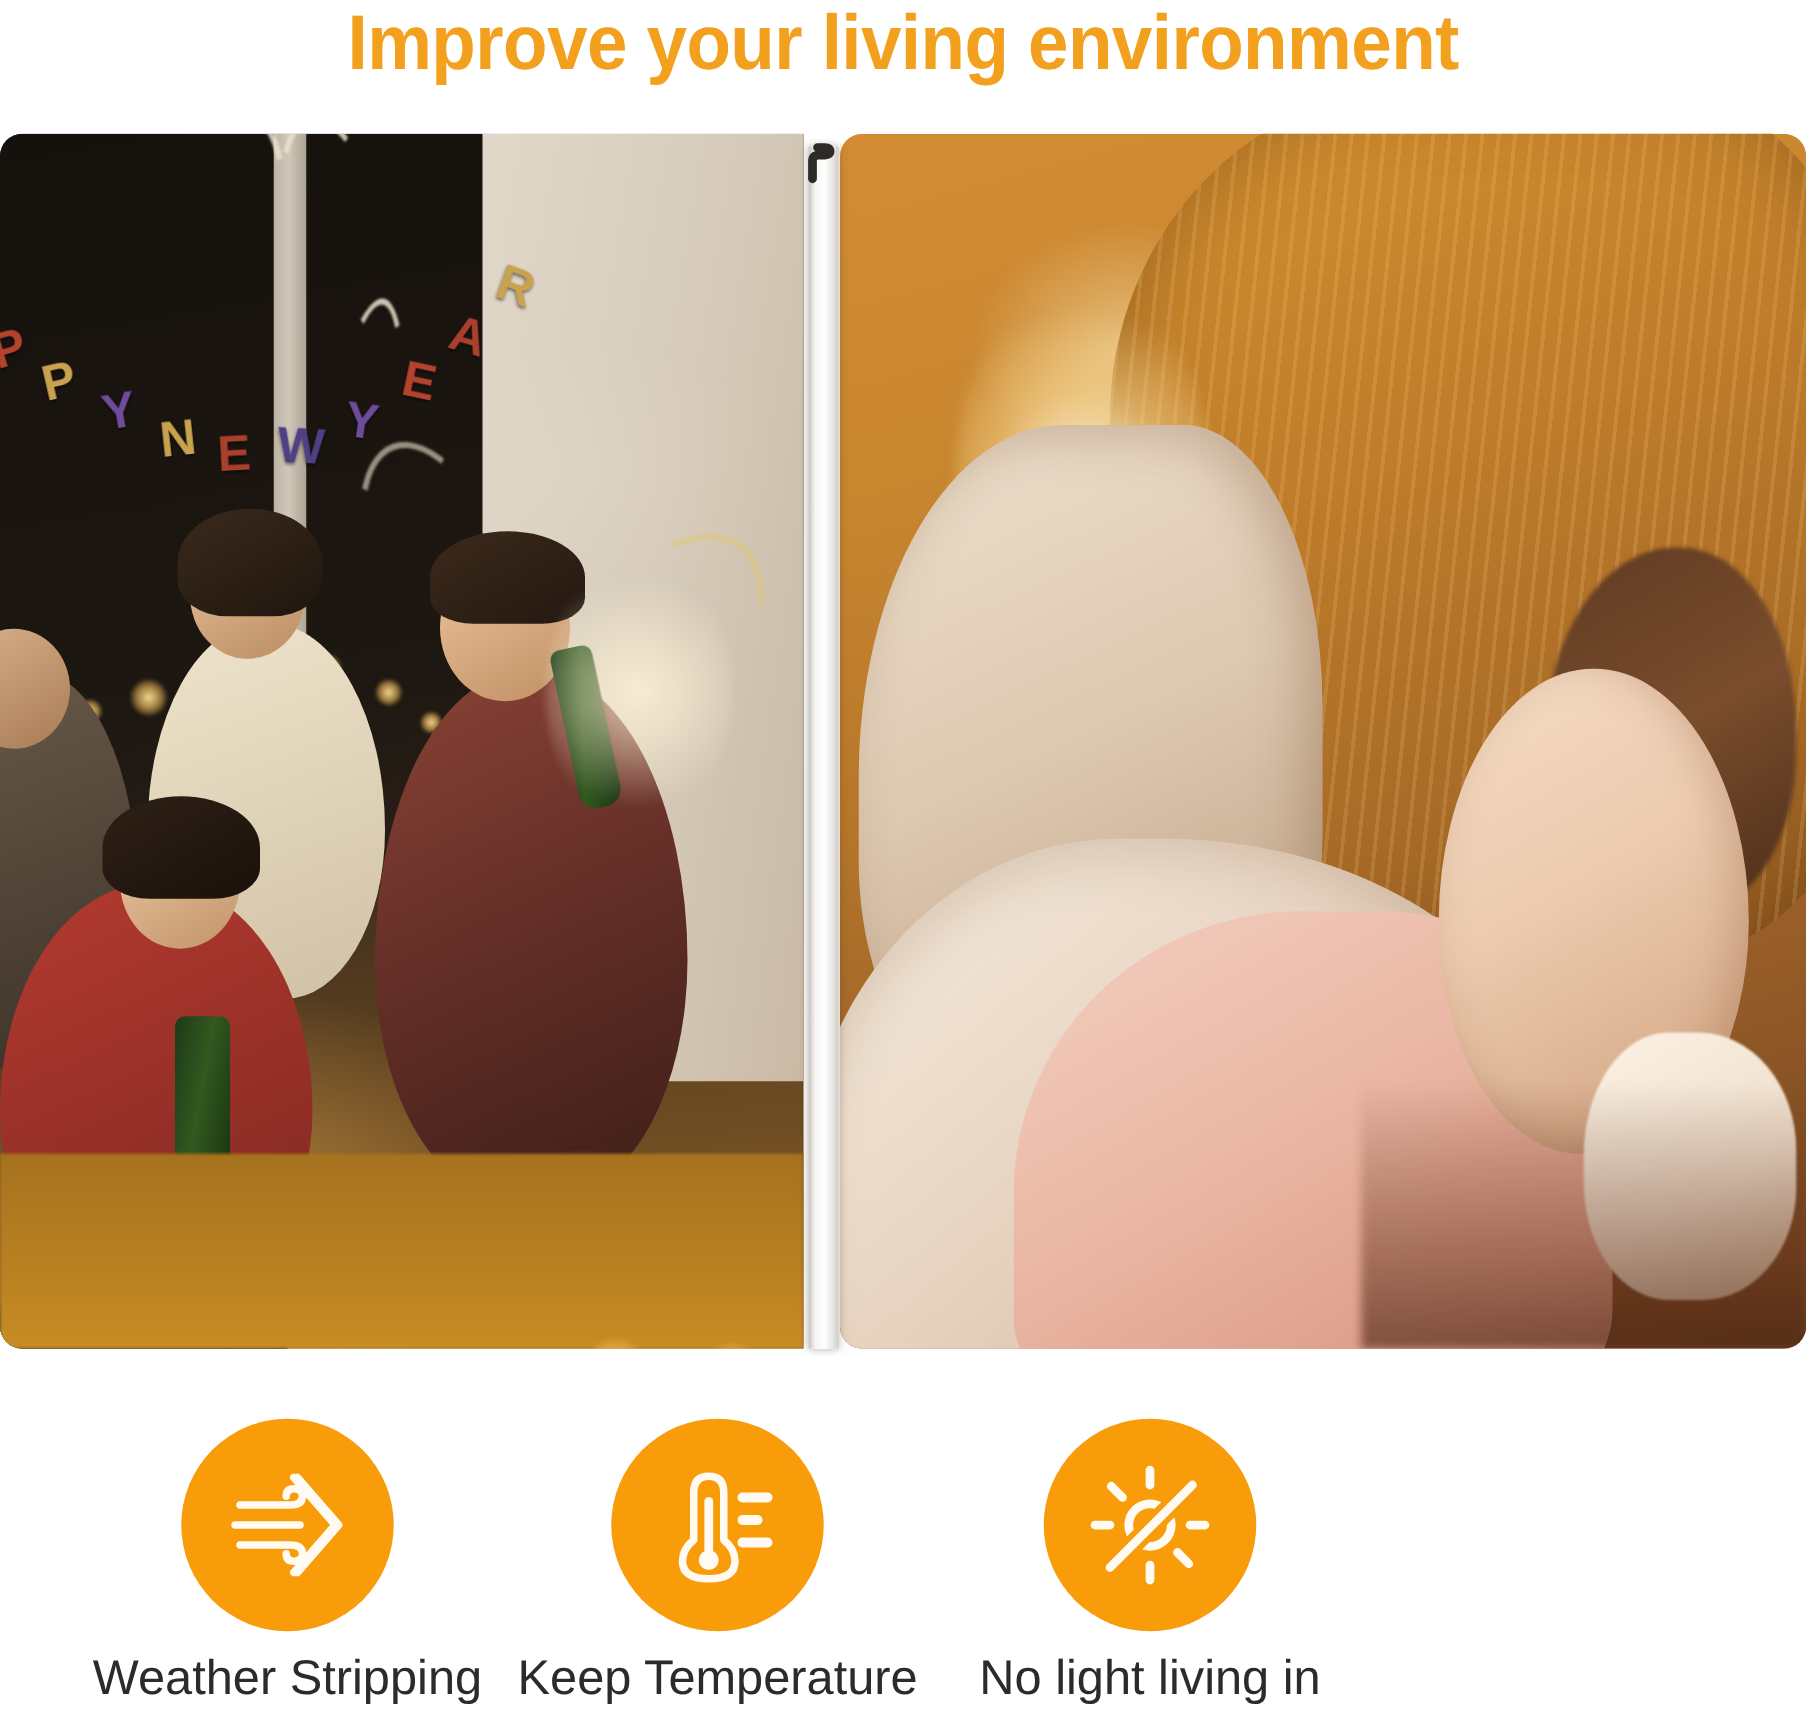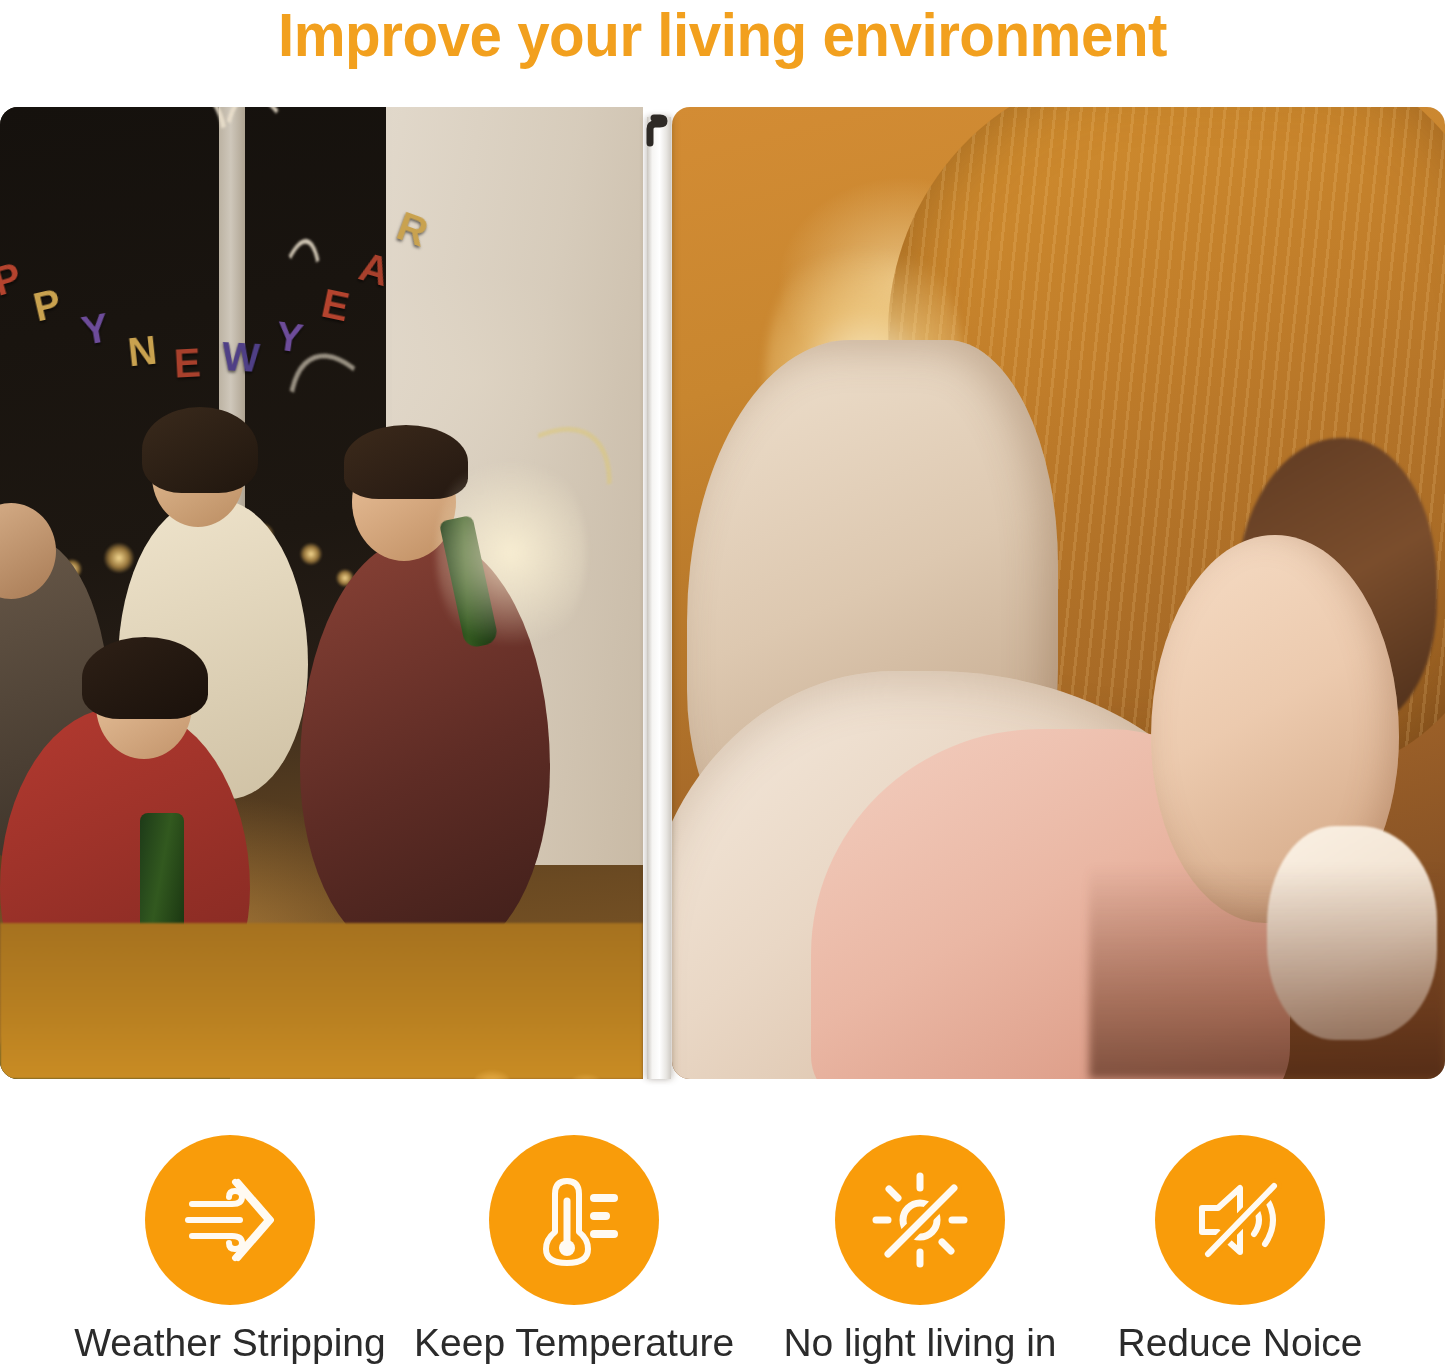--- a/index.html
+++ b/index.html
@@ -451,32 +451,15 @@
             <path d="M30 74 L21 83"></path>
           </g>
 
           <path d="M20 86 L86 20" fill="none" stroke="#F99C0A" stroke-width="16" stroke-linecap="round"></path>
           <path d="M20 86 L86 20" fill="none" stroke="#fffaf2" stroke-width="7" stroke-linecap="round"></path>
         </svg>
       </div>
       <div class="label">No light living in</div>
     </div>
 
-    <div class="feature f4">
-      <div class="circle">
-        <svg width="104" height="104" viewBox="0 0 104 104">
-          <g fill="none" stroke="#fffaf2" stroke-width="6" stroke-linecap="round" stroke-linejoin="round">
-
-            <path d="M14 40 L30 40 L52 20 L52 84 L30 64 L14 64 Z"></path>
-
-            <path d="M66 38 Q76 52 66 66"></path>
-            <path d="M77 28 Q93 52 77 76"></path>
-          </g>
-
-          <path d="M20 86 L86 18" fill="none" stroke="#F99C0A" stroke-width="15" stroke-linecap="round"></path>
-          <path d="M20 86 L86 18" fill="none" stroke="#fffaf2" stroke-width="6" stroke-linecap="round"></path>
-        </svg>
-      </div>
-      <div class="label">Reduce Noice</div>
-    </div>
   </div>
 
 </div>
 
 </body></html>

